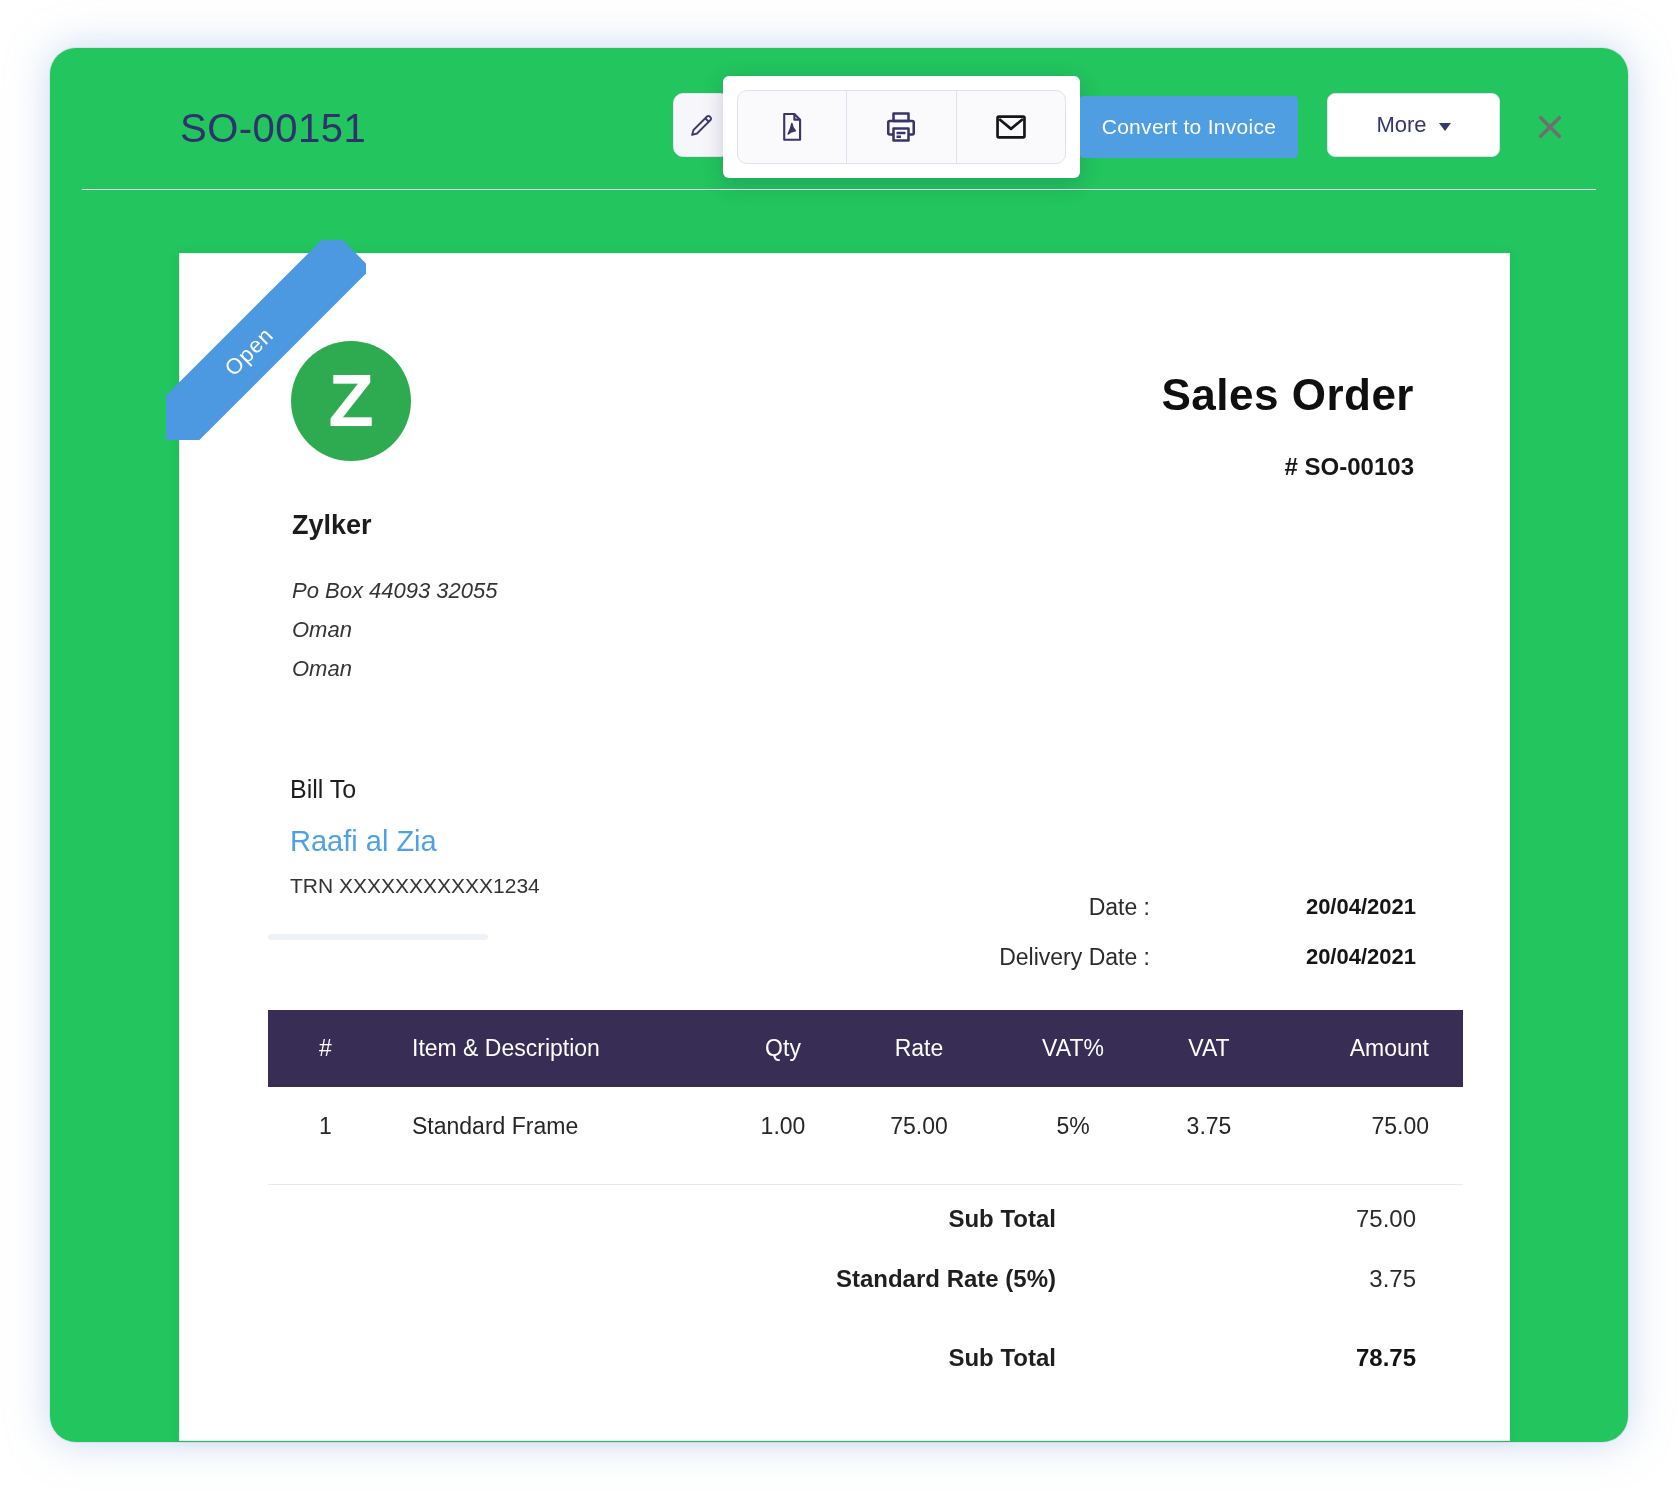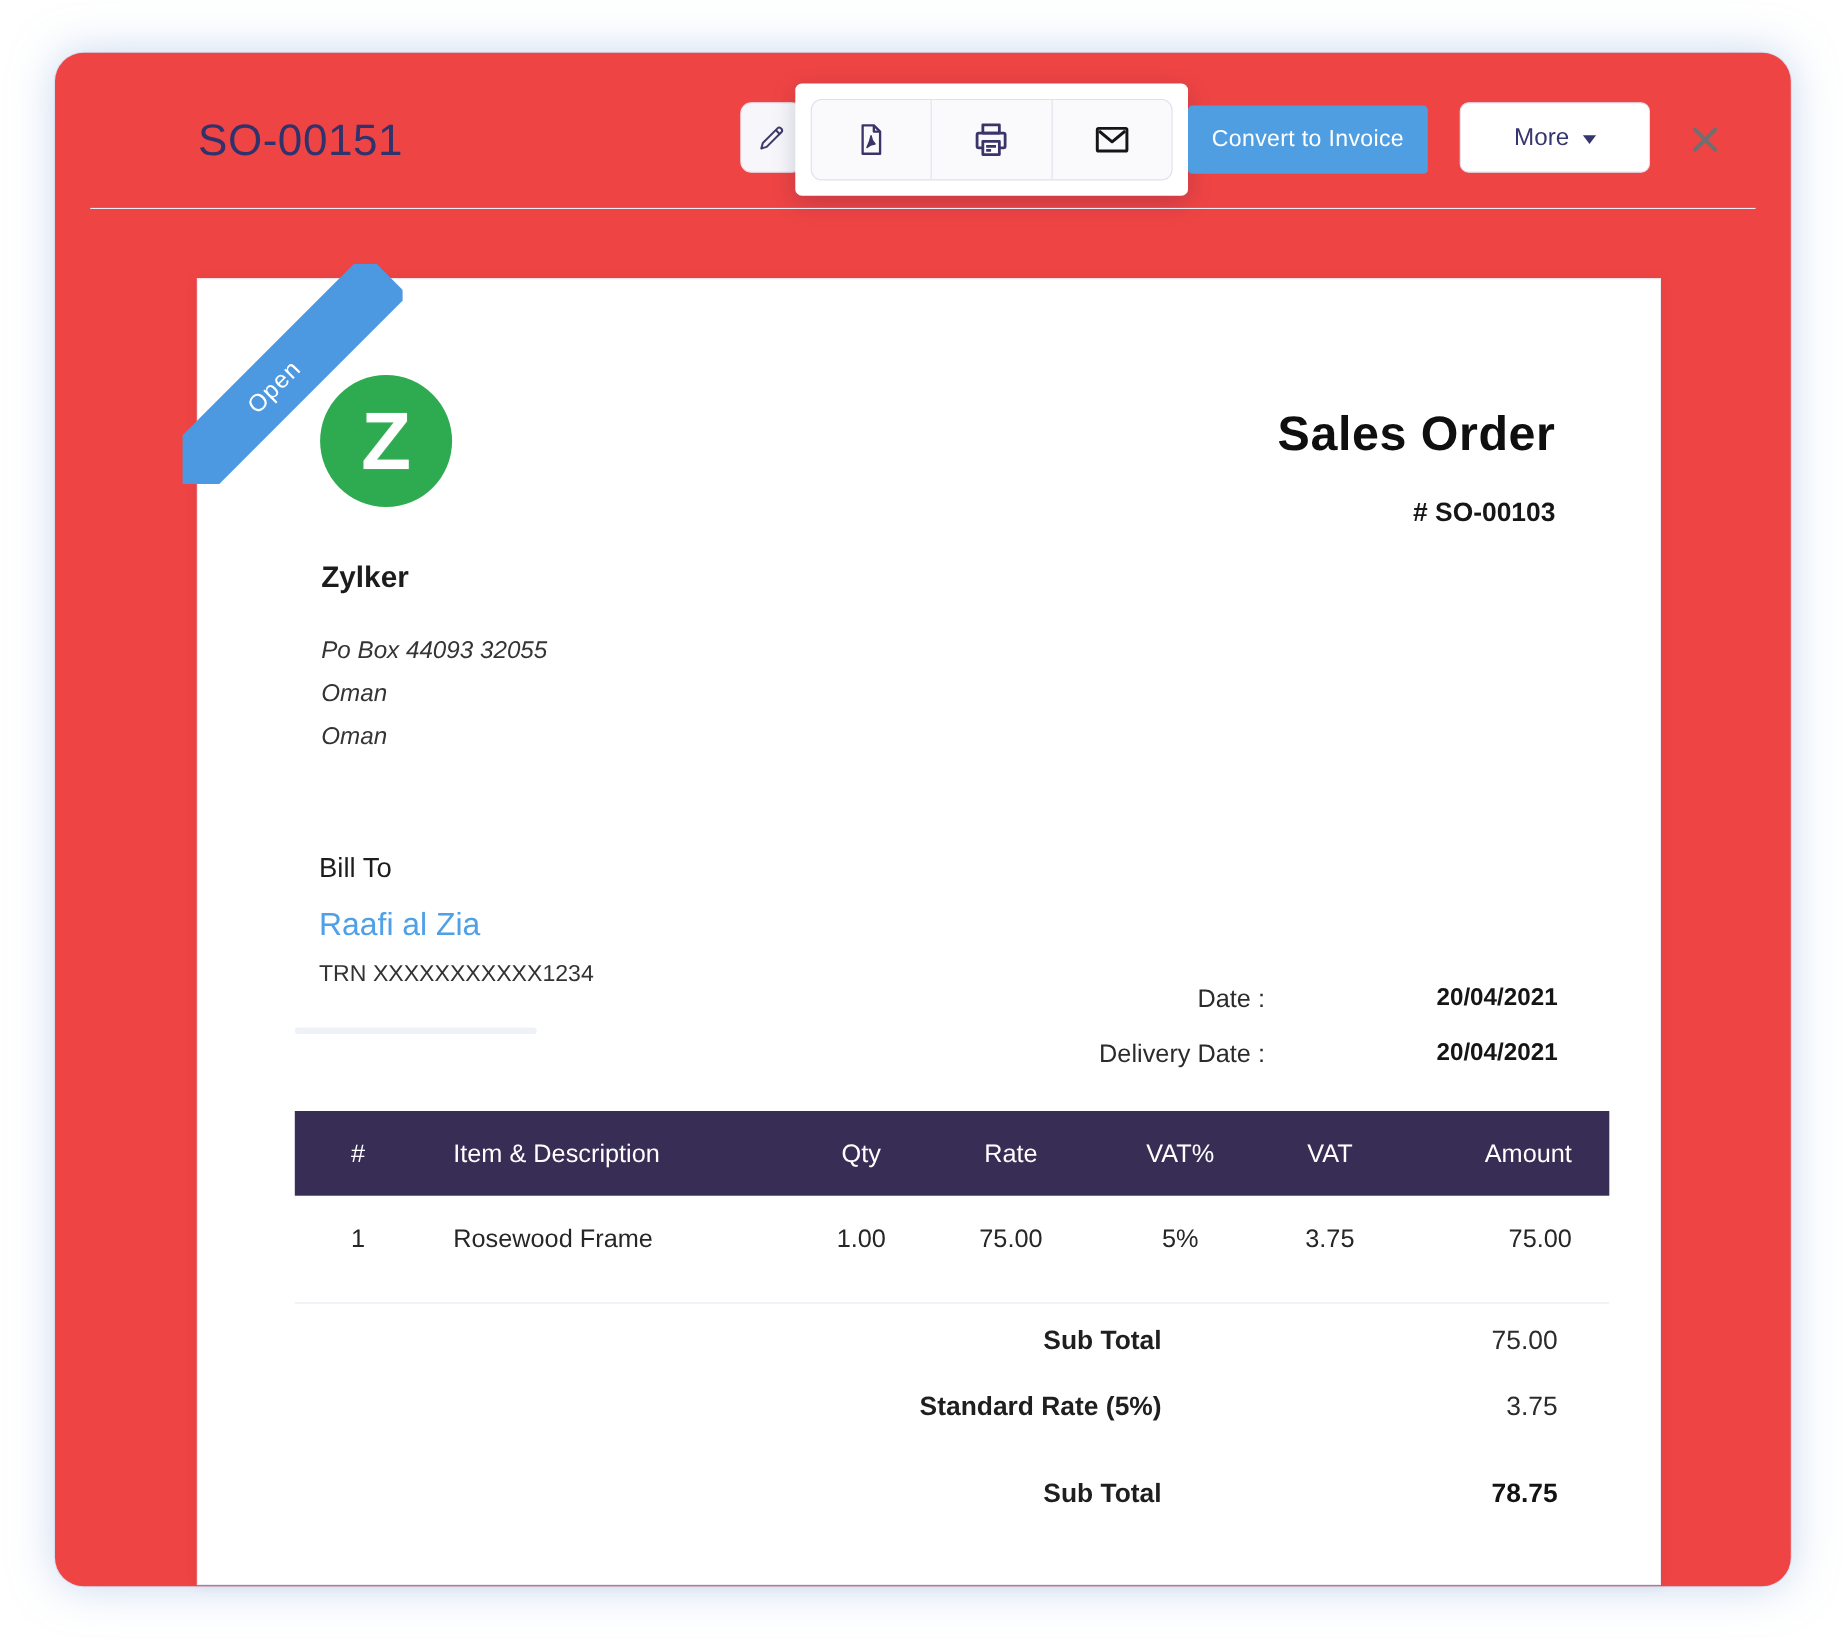--- a/index.html
+++ b/index.html
@@ -6,21 +6,21 @@
   html,body { background:#ffffff; }
   body {
     width:1678px; height:1495px; position:relative; overflow:hidden;
     font-family:"Liberation Sans", sans-serif; color:#222;
   }
   .stage { position:absolute; inset:0; }
 
   
   .card {
     position:absolute; left:50px; top:48px; width:1578px; height:1394px;
-    background:#ef4444; border-radius:26px;
+    background:#22c55e; border-radius:26px;
     box-shadow:0 0 40px rgba(150,180,225,.5), 0 0 0 1px rgba(228,234,247,.8);
   }
 
   
   .page-title {
     position:absolute; left:130px; top:58px;
     font-size:40px; font-weight:500; letter-spacing:.5px; color:#30326b;
   }
   .header-divider {
     position:absolute; left:32px; top:141px; width:1514px; height:1px; background:#e9ebf6;
@@ -246,21 +246,21 @@
           <div class="c-center">#</div>
           <div class="c-item">Item &amp; Description</div>
           <div class="c-center">Qty</div>
           <div class="c-center">Rate</div>
           <div class="c-center">VAT%</div>
           <div class="c-center">VAT</div>
           <div class="c-right">Amount</div>
         </div>
         <div class="tgrid trow">
           <div class="c-center">1</div>
-          <div class="c-item item-name">Rosewood Frame</div>
+          <div class="c-item item-name">Standard Frame</div>
           <div class="c-center">1.00</div>
           <div class="c-center">75.00</div>
           <div class="c-center">5%</div>
           <div class="c-center">3.75</div>
           <div class="c-right">75.00</div>
         </div>
         <div class="tdivider"></div>
       </div>
 
       <div class="totals">

